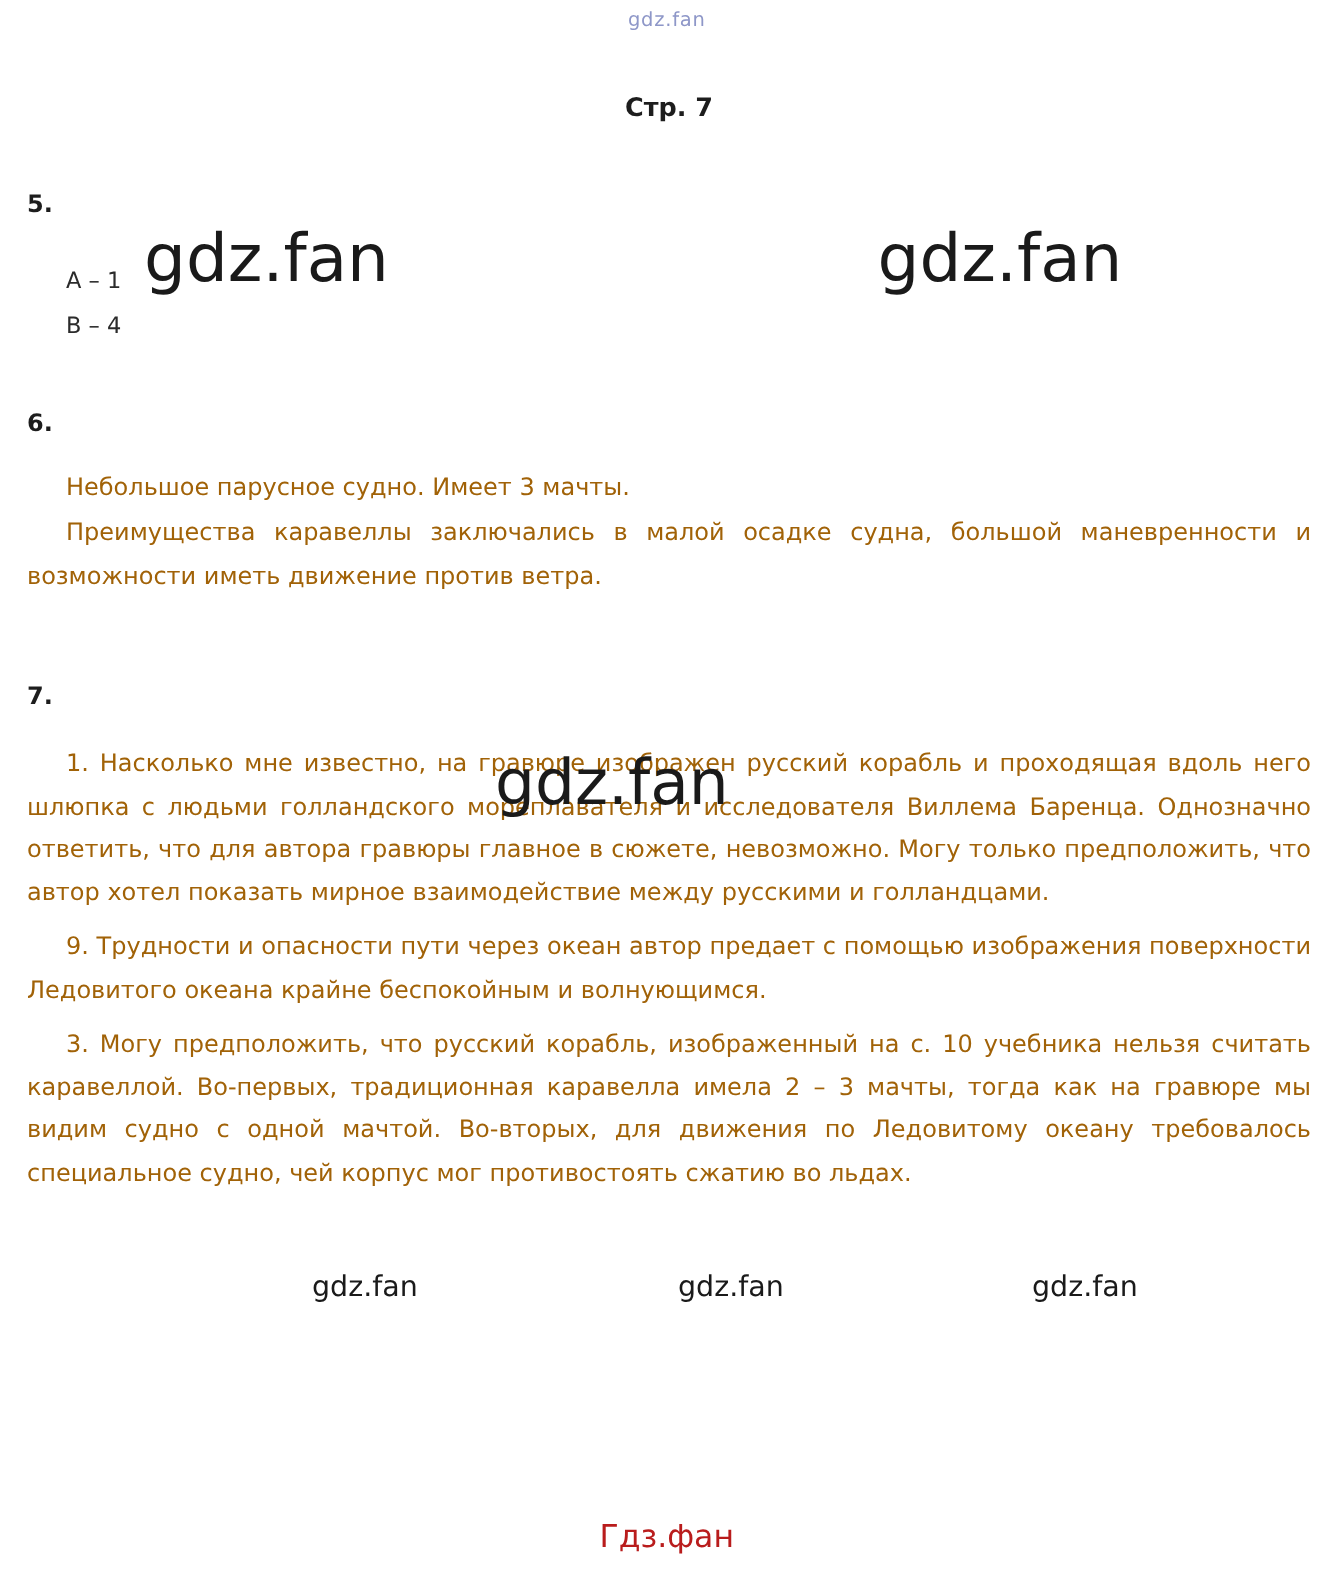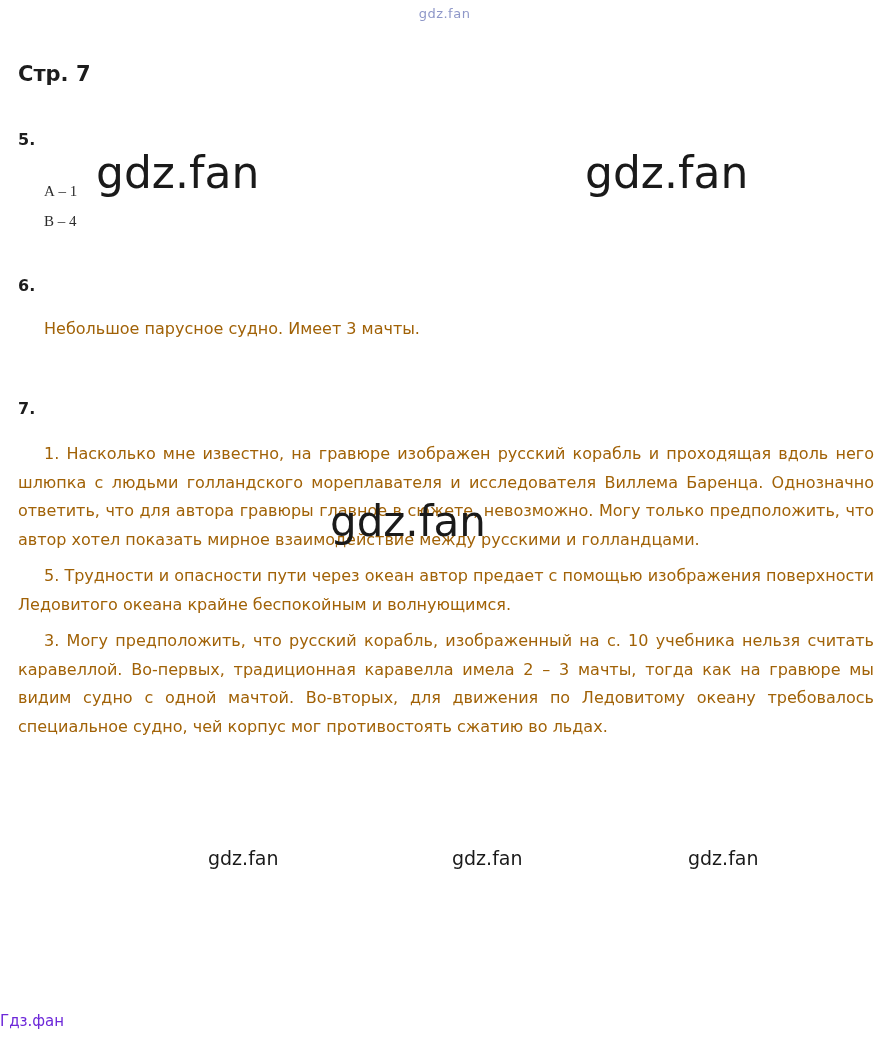--- a/index.html
+++ b/index.html
@@ -36,43 +36,43 @@
   }
 
   .content {
     position: absolute;
     left: 18px;
     top: 62px;
     width: 856px;
   }
 
   .page-label {
-    font-size: 21px;
+    font-size: 17px;
     font-weight: bold;
     color: #1d1d1d;
     margin: 0 0 44px 0;
+    text-align: center;
   }
 
   .task {
     position: relative;
     margin-bottom: 10px;
   }
   .task-num {
     font-size: 16px;
     font-weight: bold;
     color: #1d1d1d;
     margin: 0 0 8px 0;
   }
 
   .list-item {
     font-size: 15px;
     color: #2b2b2b;
     margin: 0 0 13px 26px;
     line-height: 1.1;
-    font-family: Liberation Serif, serif;
   }
 
   p.para {
     font-size: 16px;
     line-height: 1.78;
     color: #a16207;
     text-align: justify;
     text-justify: inter-word;
     margin: 0 0 2px 0;
   }
@@ -99,22 +99,23 @@
   .wm-c { left: 330px; top: 497px; }
   .wm-d { left: 208px; top: 847px; }
   .wm-e { left: 452px; top: 847px; }
   .wm-f { left: 688px; top: 847px; }
 
   .footer {
     position: absolute;
     left: 0;
     top: 1012px;
     width: 889px;
-    font-size: 15px;
-    color: #6d28d9;
+    text-align: center;
+    font-size: 21px;
+    color: #b91c1c;
     font-family: "DejaVu Sans", sans-serif;
   }
 </style>
 </head>
 <body>
 
 <div class="page">
 
   <div class="wm-top">gdz.fan</div>
 
@@ -128,30 +129,31 @@
       <div class="list-item">А – 1</div>
       <div class="list-item">В – 4</div>
     </div>
 
     <div class="gap-md"></div>
 
     <div class="task">
       <div class="task-num">6.</div>
       <div style="height:12px"></div>
       <p class="para indent">Небольшое парусное судно. Имеет 3 мачты.</p>
+      <p class="para indent">Преимущества каравеллы заключались в малой осадке судна, большой маневренности и возможности иметь движение против ветра.</p>
     </div>
 
     <div class="gap-lg"></div>
 
     <div class="task">
       <div class="task-num">7.</div>
       <div style="height:14px"></div>
       <p class="para indent">1. Насколько мне известно, на гравюре изображен русский корабль и проходящая вдоль него шлюпка с людьми голландского мореплавателя и исследователя Виллема Баренца. Однозначно ответить, что для автора гравюры главное в сюжете, невозможно. Могу только предположить, что автор хотел показать мирное взаимодействие между русскими и голландцами.</p>
       <div style="height:6px"></div>
-      <p class="para indent">5. Трудности и опасности пути через океан автор предает с помощью изображения поверхности Ледовитого океана крайне беспокойным и волнующимся.</p>
+      <p class="para indent">9. Трудности и опасности пути через океан автор предает с помощью изображения поверхности Ледовитого океана крайне беспокойным и волнующимся.</p>
       <div style="height:6px"></div>
       <p class="para indent">3. Могу предположить, что русский корабль, изображенный на с. 10 учебника нельзя считать каравеллой. Во-первых, традиционная каравелла имела 2 – 3 мачты, тогда как на гравюре мы видим судно с одной мачтой. Во-вторых, для движения по Ледовитому океану требовалось специальное судно, чей корпус мог противостоять сжатию во льдах.</p>
     </div>
 
   </div>
 
   <div class="wm wm-big wm-a">gdz.fan</div>
   <div class="wm wm-big wm-b">gdz.fan</div>
   <div class="wm wm-mid wm-c">gdz.fan</div>
   <div class="wm wm-small wm-d">gdz.fan</div>

